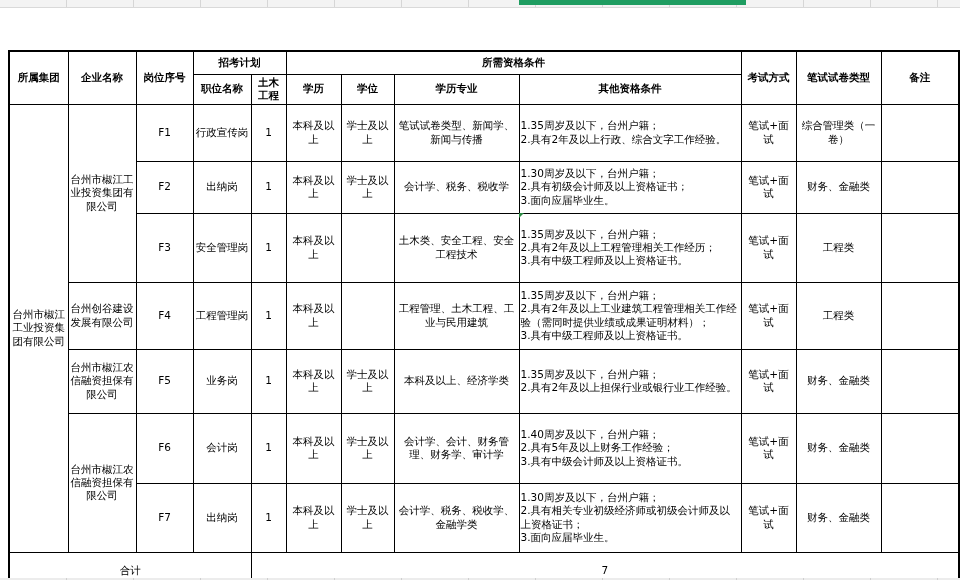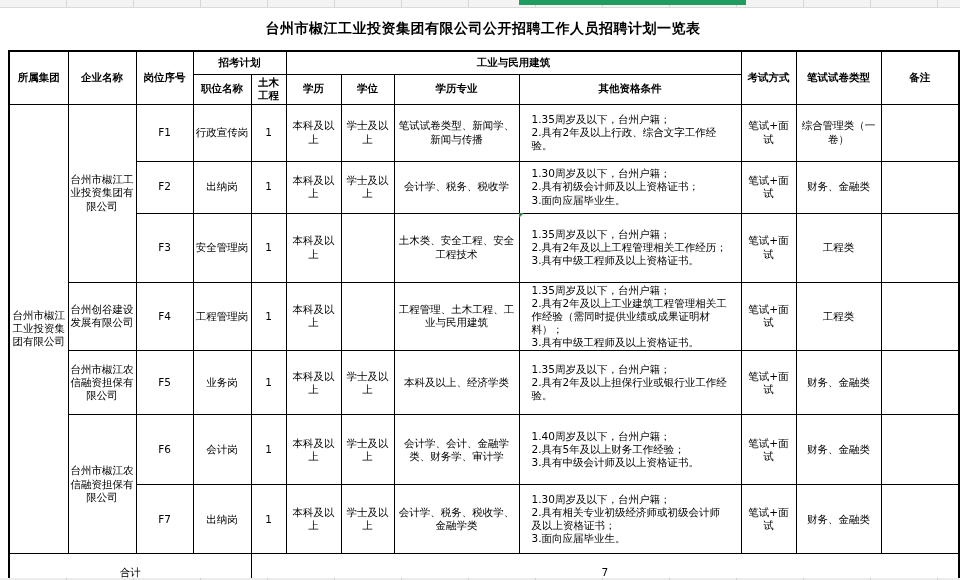--- a/index.html
+++ b/index.html
@@ -24,42 +24,41 @@
     border-collapse:collapse; table-layout:fixed;
     border:2px solid #000;
   }
   .sheet th, .sheet td {
     border:1px solid #000; padding:1px 2px;
     font-size:10.5px; line-height:1.25; text-align:center; vertical-align:middle;
     overflow:hidden; word-break:break-all;
   }
   .sheet th { font-weight:bold; }
   .sheet td { font-weight:normal; }
-  td.cond { text-align:left; white-space:pre-line; padding:1px 12px; }
+  td.cond { text-align:left; white-space:pre-line; padding:1px 1px; }
   span.eduwrap { display:inline-block; max-width:46px;text-align:center; }
   tfoot td { font-weight:bold; border-top:2px solid #000; }
   .err-triangle {
     position:absolute; top:213px; left:519px; width:0; height:0;
     border-left:5px solid #2e8b44; border-bottom:5px solid transparent;
   }
   .bottomgrid {
     position:absolute; top:578px; left:0; width:960px; height:2px;
     background-image:repeating-linear-gradient(to right, #ececec 0px, #ececec 66px, #cfcfcf 66px, #cfcfcf 67px);
   }
 </style>
 </head>
 <body>
 
 <div class="screen">
 
   <div class="topstrip">
     <div class="greenbar"></div>
   </div>
 
-  <div class="titlebar">台州市椒江工业投资集团有限公司公开招聘工作人员招聘计划一览表</div>
 
   <table class="sheet">
     <colgroup>
       <col style="width:59px">
         <col style="width:68px">
         <col style="width:57px">
       <col style="width:58px">
         <col style="width:35px">
         <col style="width:55px">
       <col style="width:53px">
@@ -69,21 +68,21 @@
         <col style="width:85px">
         <col style="width:78px">
     </colgroup>
 
     <thead>
       <tr style="height:23px">
         <th rowspan="2">所属集团</th>
         <th rowspan="2">企业名称</th>
         <th rowspan="2">岗位序号</th>
         <th colspan="2">招考计划</th>
-        <th colspan="4">工业与民用建筑</th>
+        <th colspan="4">所需资格条件</th>
         <th rowspan="2">考试方式</th>
         <th rowspan="2">笔试试卷类型</th>
         <th rowspan="2">备注</th>
       </tr>
       <tr style="height:30px">
         <th>职位名称</th>
         <th>土木工程</th>
         <th>学历</th>
         <th>学位</th>
         <th>学历专业</th>
@@ -164,21 +163,21 @@
         <td>财务、金融类</td>
         <td></td>
       </tr>
       <tr style="height:70px">
         <td rowspan="2">台州市椒江农信融资担保有限公司</td>
         <td>F6</td>
         <td>会计岗</td>
         <td>1</td>
         <td><span class="eduwrap">本科及以上</span></td>
         <td>学士及以上</td>
-        <td>会计学、会计、金融学类、财务学、审计学</td>
+        <td>会计学、会计、财务管理、财务学、审计学</td>
         <td class="cond">1.40周岁及以下，台州户籍；
 2.具有5年及以上财务工作经验；
 3.具有中级会计师及以上资格证书。</td>
         <td>笔试+面试</td>
         <td>财务、金融类</td>
         <td></td>
       </tr>
       <tr style="height:69px">
         <td>F7</td>
         <td>出纳岗</td>

